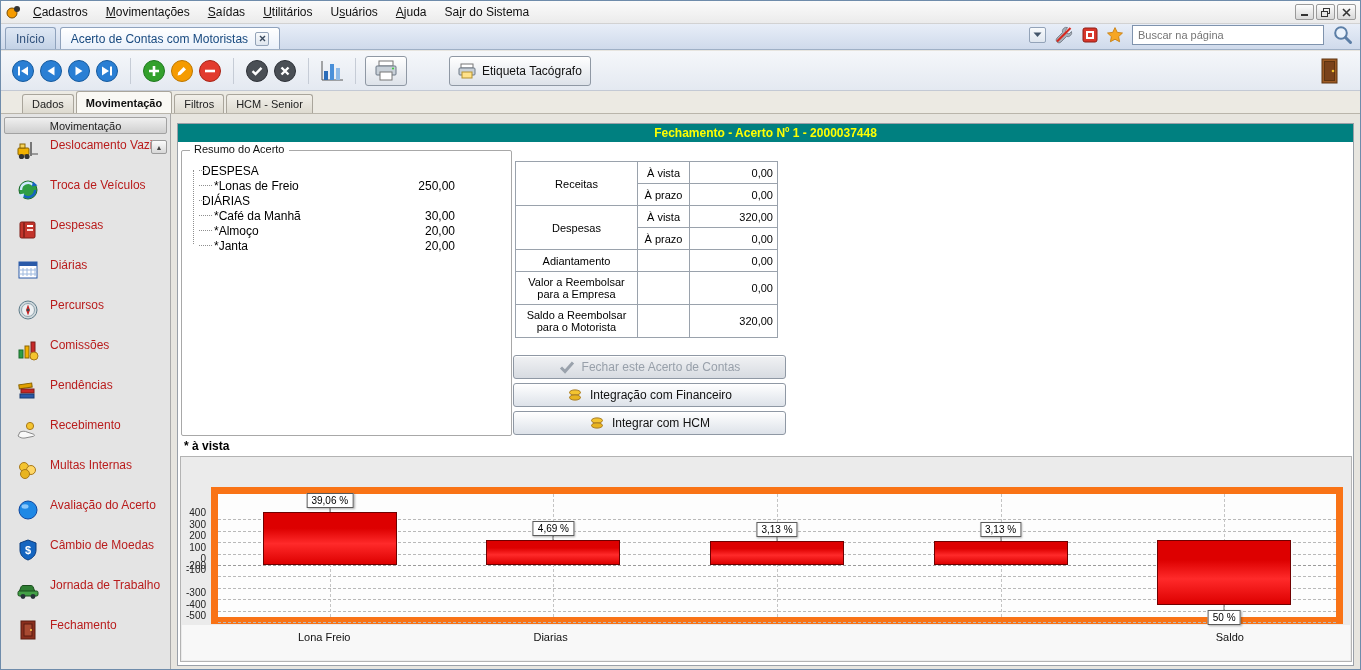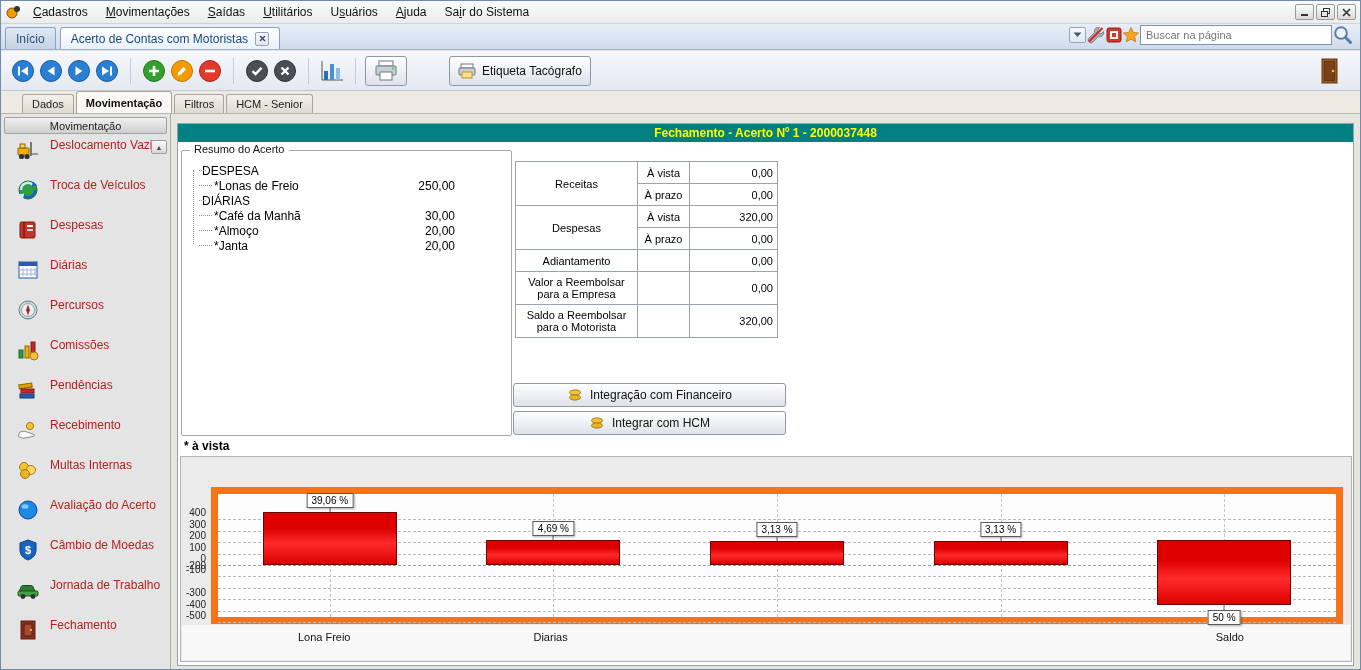--- a/index.html
+++ b/index.html
@@ -11,21 +11,21 @@
   .applogo{width:20px;display:flex;justify-content:center}
   .menu-item{padding:3px 9px;font-size:12px;color:#111;cursor:default}
   .wincontrols{margin-left:auto;display:flex;gap:2px;padding-right:4px}
   .winbtn{width:19px;height:16px;border:1px solid #9a9a9a;border-radius:2px;background:linear-gradient(#fdfdfd,#d9d9d9);display:flex;align-items:center;justify-content:center}
 
   
   .tabrow{position:absolute;top:23px;left:0;right:0;height:26px;background:linear-gradient(#e8eef8,#cfdaeb);display:flex;align-items:flex-end;border-bottom:1px solid #9fb0c6}
   .tab{height:22px;display:flex;align-items:center;gap:7px;padding:0 10px;margin-left:4px;border:1px solid #8fa2bc;border-bottom:none;border-radius:3px 3px 0 0;background:linear-gradient(#dfe8f4,#c3d2e6);font-size:12px;color:#31517c;white-space:nowrap}
   .tab.active{background:linear-gradient(#ffffff,#e9f0fa);color:#17497f}
   .tabclose{width:14px;height:14px;border:1px solid #93a3b8;border-radius:2px;background:linear-gradient(#f8fafc,#dfe6ef);display:flex;align-items:center;justify-content:center}
-  .tabrow-right{margin-left:auto;display:flex;align-items:center;padding:0 6px 3px 0}
+  .tabrow-right{margin-left:auto;display:flex;align-items:center;gap:8px;padding:0 6px 3px 0}
   .ddbox{width:17px;height:16px;border:1px solid #93a3b8;border-radius:2px;background:linear-gradient(#f8fafc,#dfe6ef);display:flex;align-items:center;justify-content:center}
   .titem{display:flex;align-items:center;justify-content:center}
   .searchbox{width:192px;height:20px;border:1px solid #7f93ad;font-size:11px;padding:0 5px;color:#333;background:#fff}
 
   
   .toolbar{position:absolute;top:50px;left:0;right:0;height:40px;background:linear-gradient(#f5f7fa,#e4e9f1);display:flex;align-items:center;border-bottom:1px solid #c3c9d4;padding-left:8px}
   .tbtn{width:28px;height:28px;display:flex;align-items:center;justify-content:center;border-radius:3px}
   .tsep{width:1px;height:26px;background:#c6ccd6;margin:0 9px}
   .bevelbtn{height:30px;border:1px solid #8f98a4;border-radius:3px;background:linear-gradient(#ffffff,#dde2e9);display:flex;align-items:center;gap:6px;padding:0 8px;font-size:12px;color:#111;box-shadow:inset 0 1px 0 #fff}
   .exitbtn{margin-left:auto;margin-right:16px}
@@ -491,20 +491,26 @@
             <td class="val">0,00</td>
           </tr>
       <tr class="r2">
             <td class="lab">Saldo a Reembolsar para o Motorista</td>
             <td class="sub"></td>
             <td class="val">320,00</td>
           </tr>
     </tbody>
       </table>
 
+    <div class="mbtn disabled" style="top:231px">
+      <svg width="16" height="14" viewBox="0 0 16 14">
+          <path d="M2 7.5 L6 11.5 L14 2.5" stroke="#9aa2ac" stroke-width="3" fill="none"></path>
+        </svg>
+      <span>Fechar este Acerto de Contas</span>
+    </div>
     <div class="mbtn" style="top:287px">
       <svg width="16" height="15" viewBox="0 0 16 15">
           <ellipse cx="8" cy="4.5" rx="5.5" ry="2.6" fill="#f4c430" stroke="#a8791a"></ellipse>
           <ellipse cx="8" cy="9.5" rx="5.5" ry="2.6" fill="#e8b420" stroke="#a8791a"></ellipse>
         </svg>
       <span>Integrar com HCM</span>
     </div>
     <div class="mbtn" style="top:259px">
       <svg width="16" height="15" viewBox="0 0 16 15">
           <ellipse cx="8" cy="4.5" rx="5.5" ry="2.6" fill="#f4c430" stroke="#a8791a"></ellipse>

